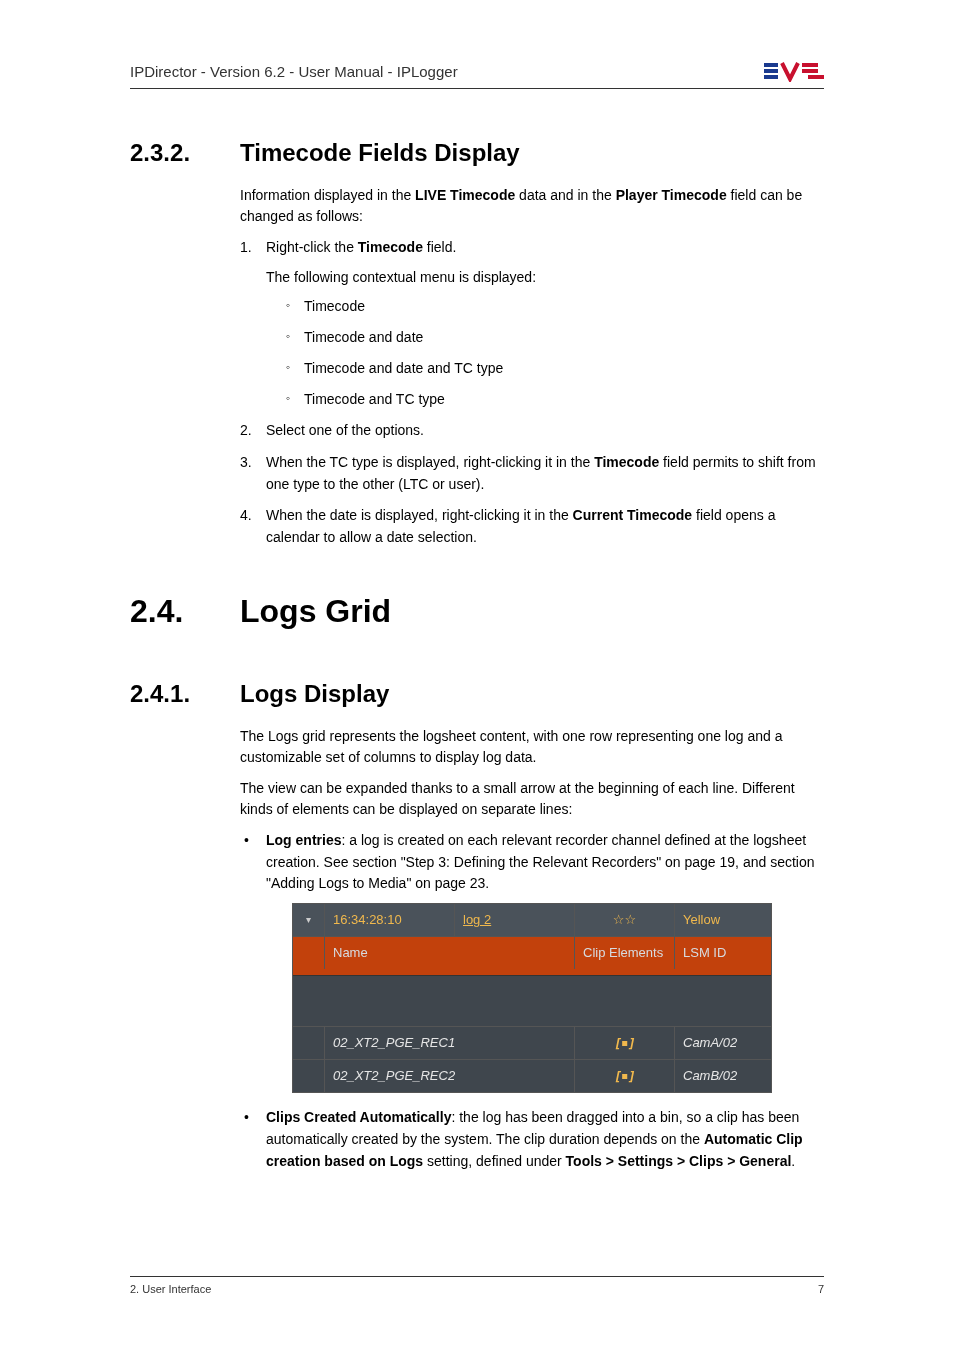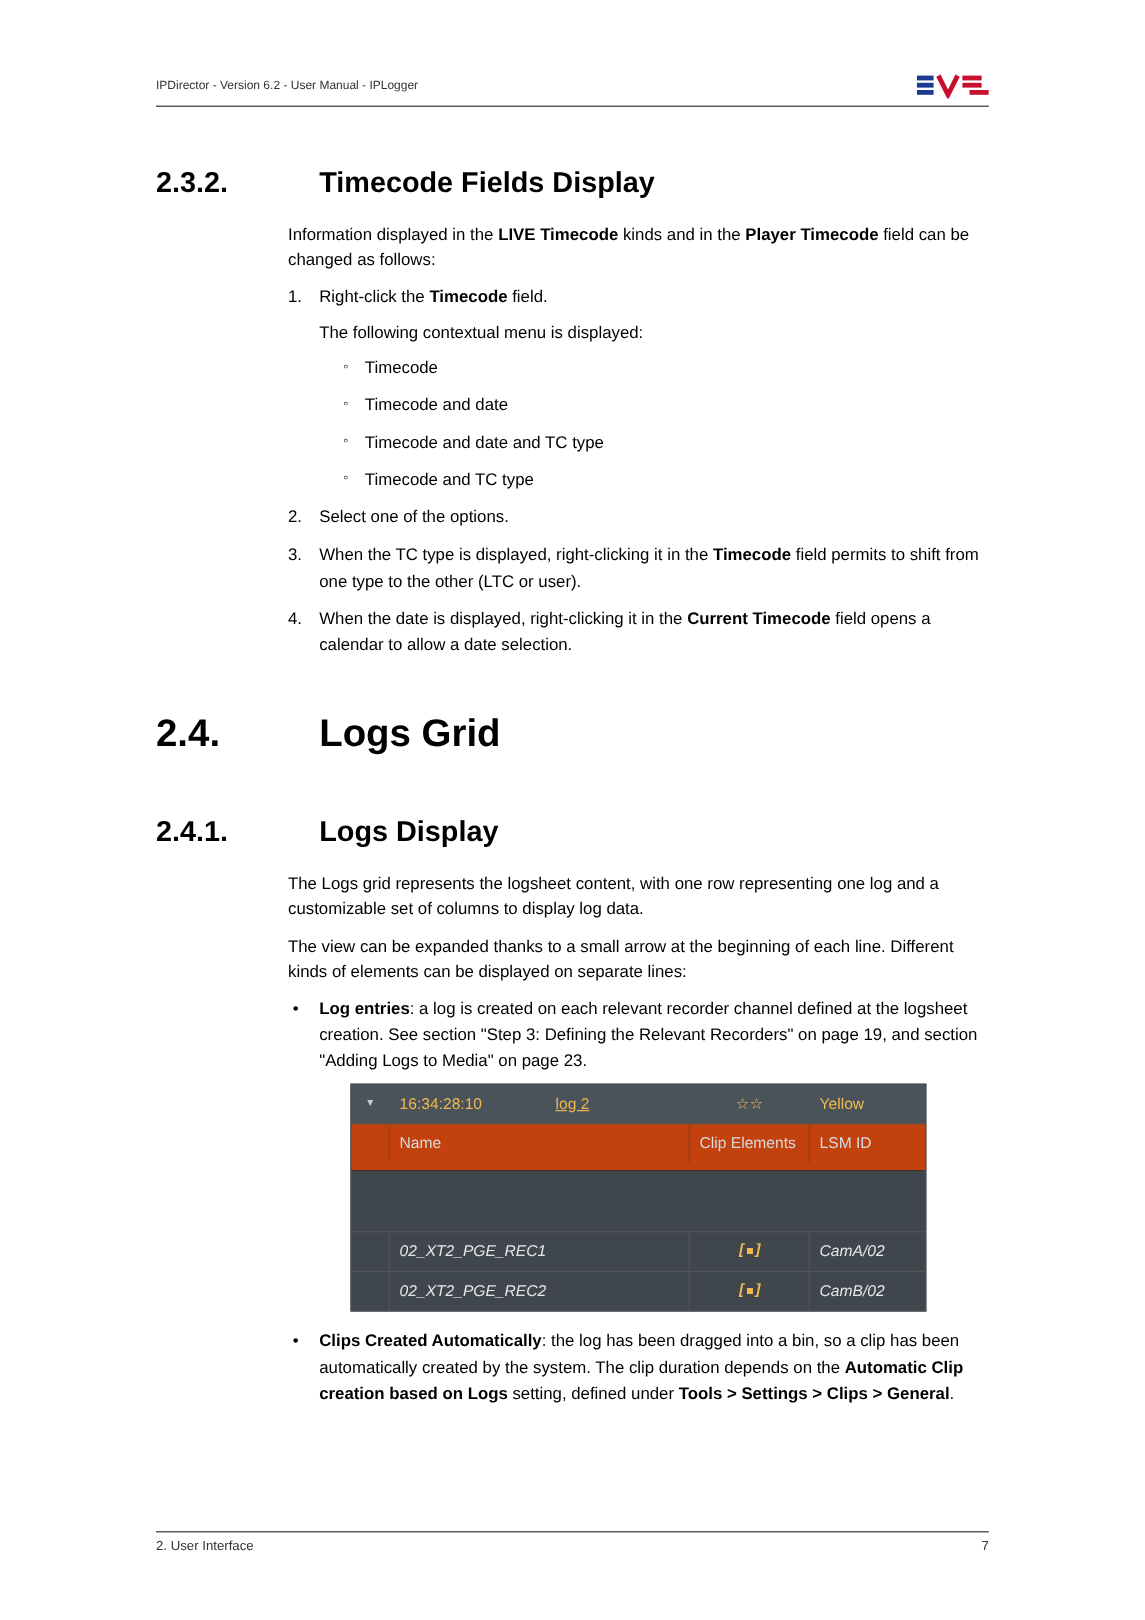--- a/index.html
+++ b/index.html
@@ -1,24 +1,24 @@
 <!DOCTYPE html>
 <html><head>
 <meta charset="utf-8">
 <style>
   * { box-sizing: border-box; margin: 0; padding: 0; }
   html, body { width: 954px; height: 1350px; background: #fff; font-family: Arial, Helvetica, sans-serif; color: #000; }
   .page { position: relative; width: 954px; height: 1350px; padding: 60px 130px 60px 130px; }
   
   .header { display: flex; justify-content: space-between; align-items: center; padding-bottom: 6px; border-bottom: 1px solid #333; margin-bottom: 50px; }
-  .header-text { font-size: 10px; color: #333; }
+  .header-text { font-size: 15px; color: #333; }
   .logo { display: flex; align-items: center; gap: 2px; }
 
   
-  .h-row { display: flex; align-items: center; margin-bottom: 18px; gap: 26px; }
+  .h-row { display: flex; align-items: center; margin-bottom: 18px; }
   .h-row .num { width: 110px; flex-shrink: 0; }
   .h2 { font-size: 24px; font-weight: bold; }
   .h1 { font-size: 32px; font-weight: bold; }
   .h-row.h2row { margin-top: 10px; }
 
   .body-block { margin-left: 110px; }
   .para { font-size: 14px; line-height: 1.5; margin-bottom: 10px; }
 
   ol.main-list { list-style: none; margin-left: 0; padding-left: 0; counter-reset: step; }
   ol.main-list > li { counter-increment: step; font-size: 14px; line-height: 1.55; margin-bottom: 10px; padding-left: 26px; position: relative; }
@@ -86,21 +86,21 @@
     </span>
   </div>
 
   <div class="h-row h2row">
     <span class="num h2">2.3.2.</span>
     <span class="h2">Timecode Fields Display</span>
   </div>
 
   <div class="body-block">
     <p class="para">
-      <span>Information displayed in the </span><b>LIVE Timecode</b><span> kinds and in the </span><b>Player Timecode</b><span> field can be changed as follows:</span>
+      <span>Information displayed in the </span><b>LIVE Timecode</b><span> data and in the </span><b>Player Timecode</b><span> field can be changed as follows:</span>
     </p>
 
     <ol class="main-list">
       <li>
         <span>Right-click the </span><b>Timecode</b><span> field.</span>
         <div class="subtext">The following contextual menu is displayed:</div>
         <ul class="sublist">
           <li>Timecode</li>
           <li>Timecode and date</li>
           <li>Timecode and date and TC type</li>

